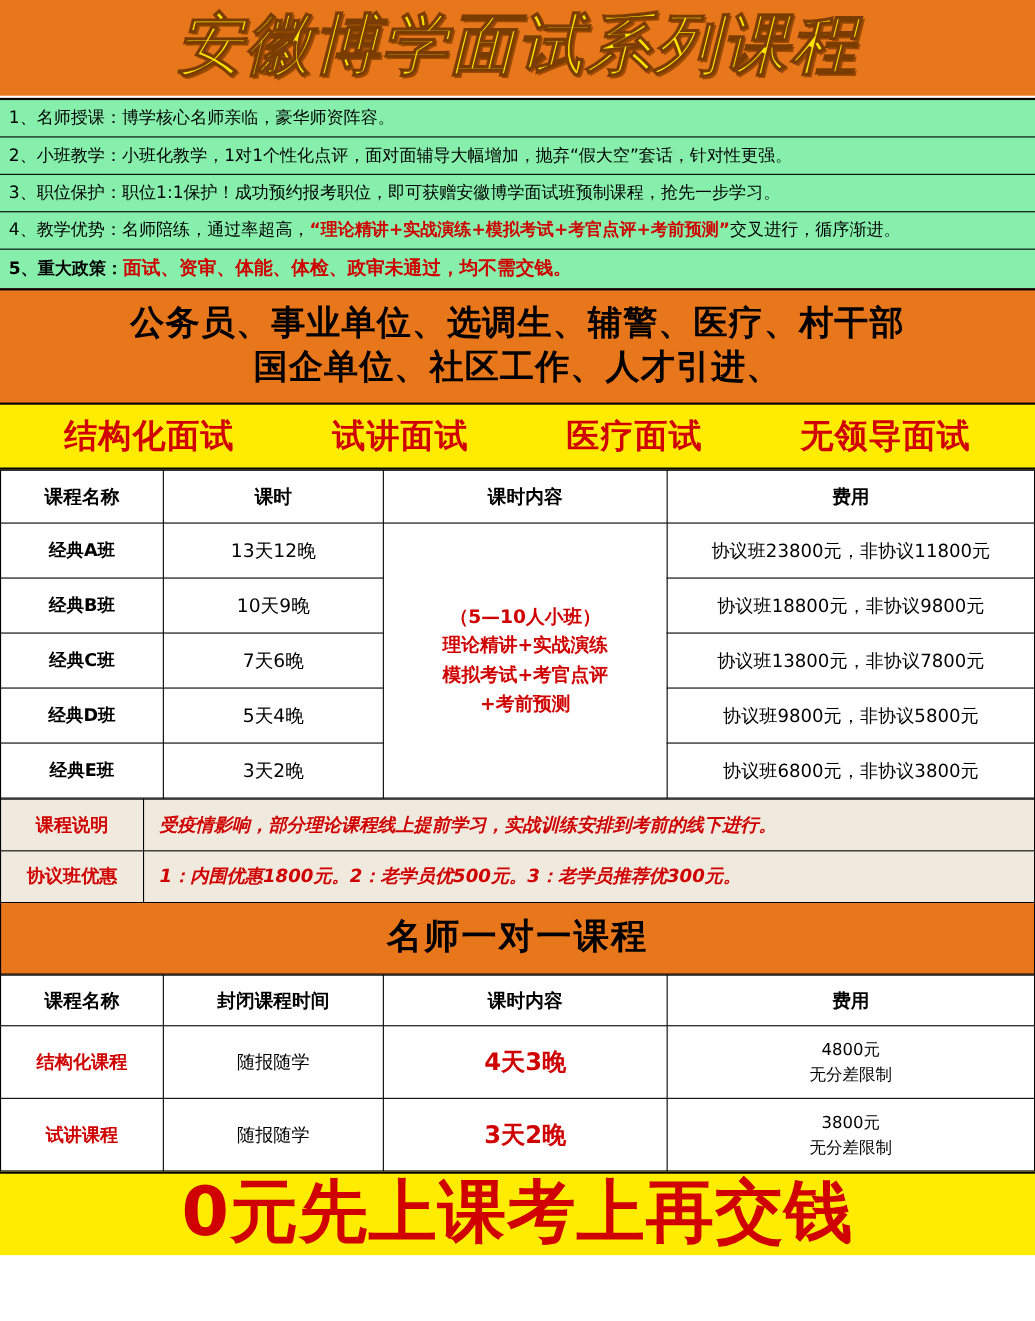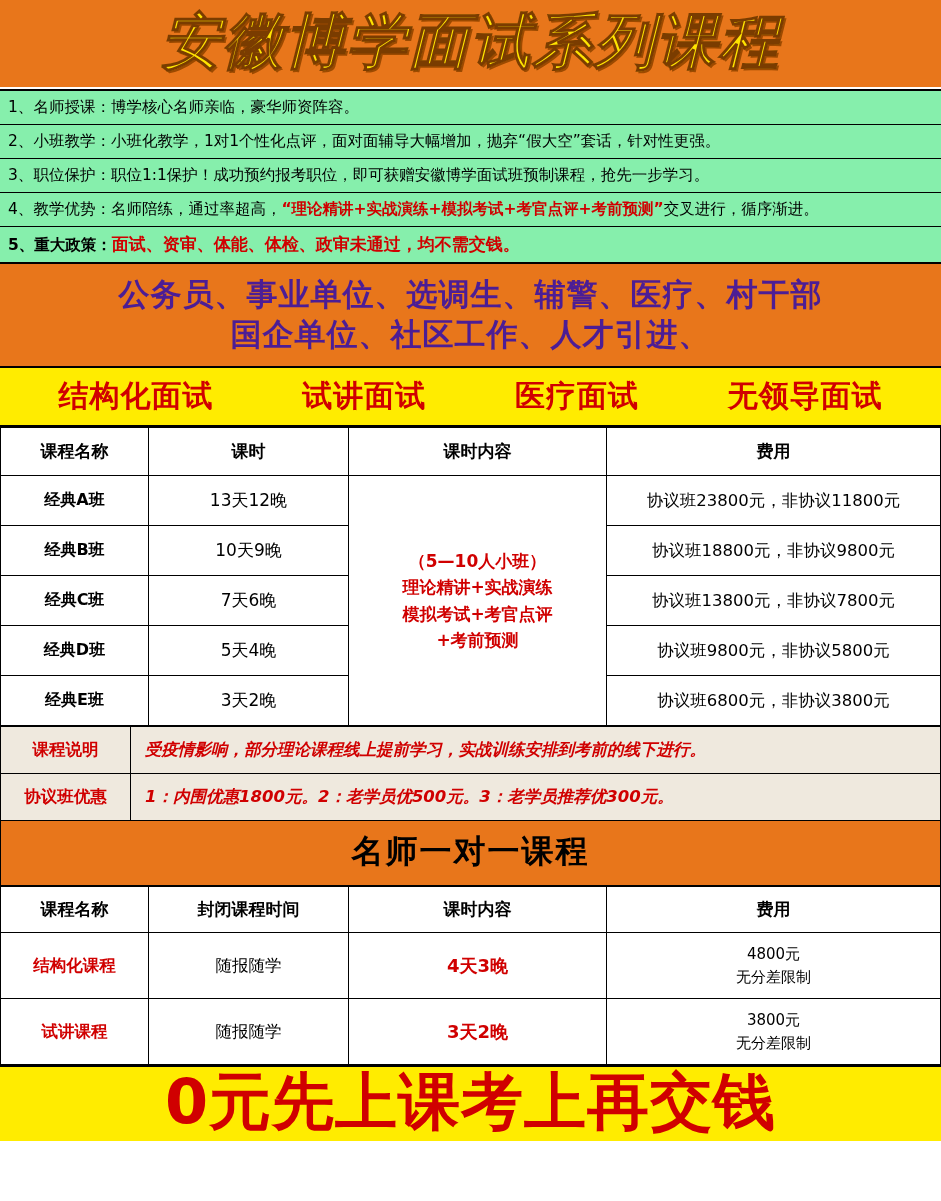--- a/index.html
+++ b/index.html
@@ -67,21 +67,21 @@
     text-align: center;
     padding: 10px 0 12px 0;
     border-top: 2px solid #000;
     border-bottom: 2px solid #000;
   }
   .cats-line {
     font-family: "DejaVu Sans", "Liberation Sans", sans-serif;
     font-weight: bold;
     font-size: 31px;
     line-height: 1.3;
-    color: #4c1d95;
+    color: #000000;
     letter-spacing: 1px;
   }
 
   
   .types {
     background: #ffec00;
     display: flex;
     justify-content: space-around;
     align-items: center;
     padding: 8px 14px;
@@ -173,21 +173,21 @@
     color: #000;
   }
   .oto-table td.red-name {
     color: #d00000;
     font-weight: bold;
     font-size: 16.5px;
   }
   .oto-table td.red-bold {
     color: #d00000;
     font-weight: bold;
-    font-size: 18px;
+    font-size: 22px;
   }
   .oto-table td.fee-two {
     font-size: 15px;
     line-height: 1.5;
   }
 
   
   .footer {
     background: #ffec00;
     flex: 1;

